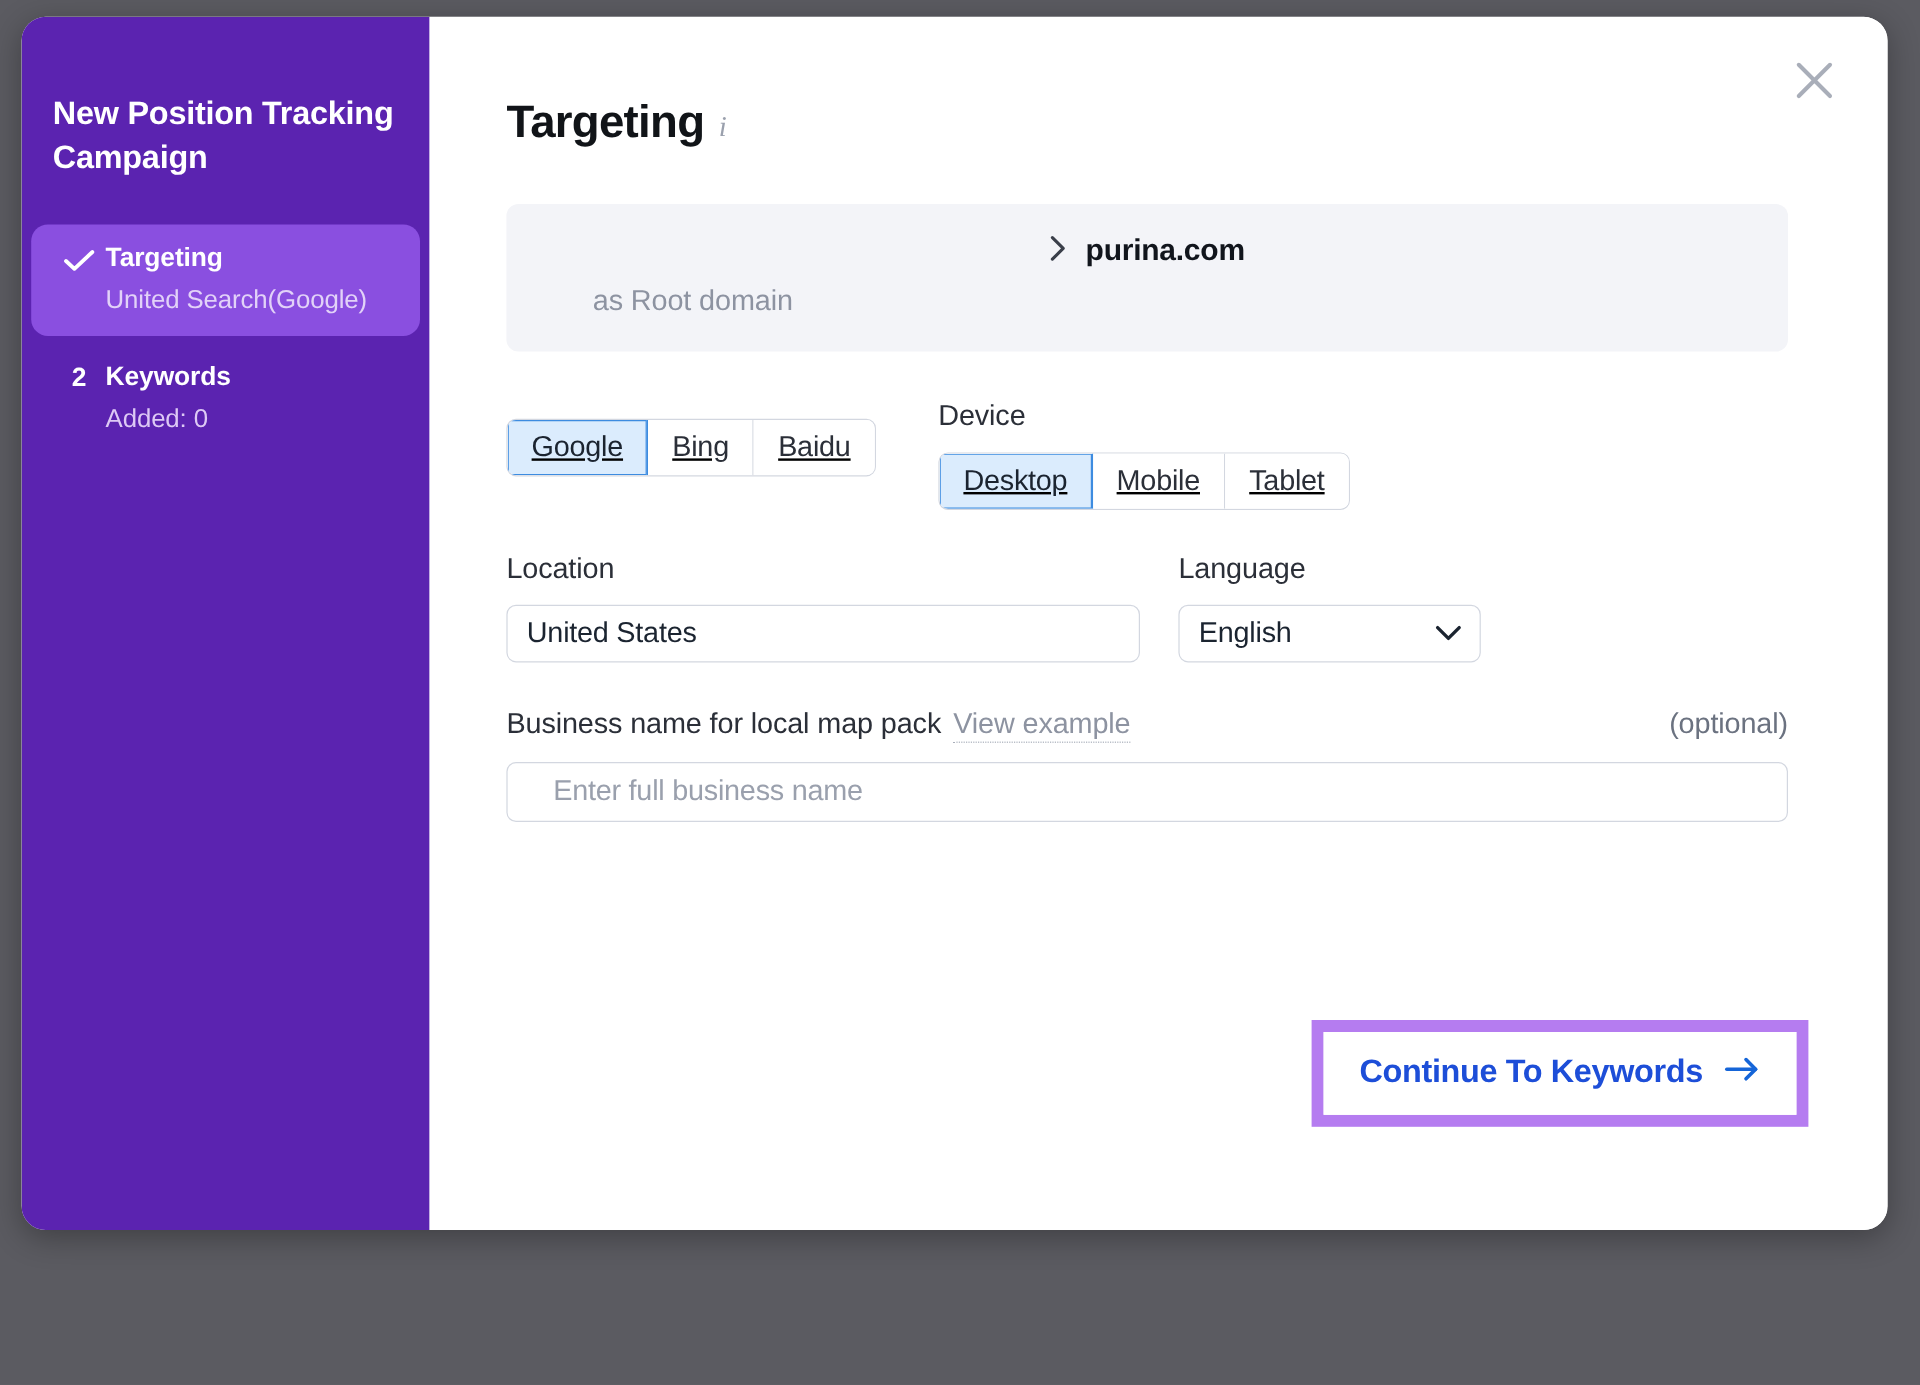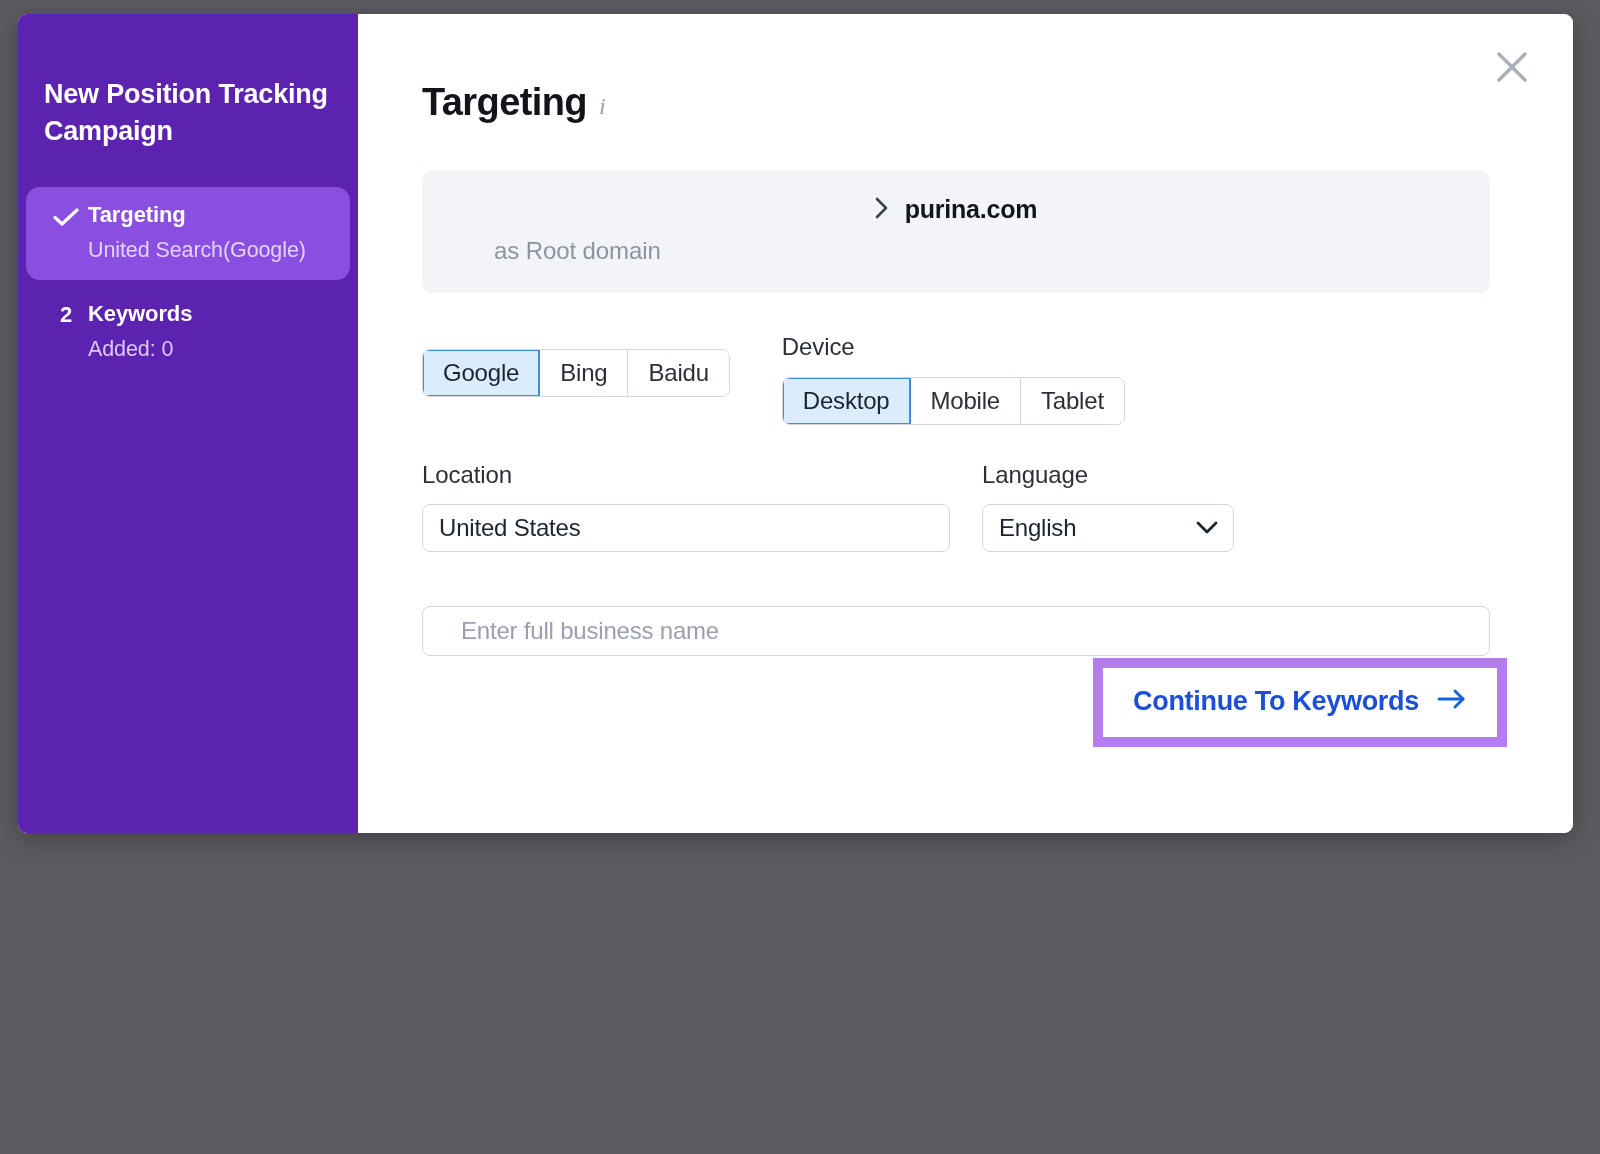--- a/index.html
+++ b/index.html
@@ -18,23 +18,23 @@
     height: 1154px;
     background: #5b5b61;
   }
 
   
   #modal {
     position: absolute;
     left: 18px;
     top: 14px;
     width: 1555px;
-    height: 819px;
-    background: #ffffff;
-    border-radius: 9px;
+    height: 1011px;
+    background: #ffffff;
+    border-radius: 20px;
     box-shadow: 0 6px 26px rgba(0,0,0,0.30);
     display: flex;
     overflow: hidden;
   }
 
   
   #sidebar {
     width: 340px;
     flex: 0 0 340px;
     background: #5b23b0;
@@ -163,20 +163,21 @@
   .row-toggles { display: flex; margin-top: 40px; gap: 52px; }
 
   .seg-group {
     display: inline-flex;
     margin-top: 16px;
     border-radius: 8px;
     overflow: hidden;
     border: 1px solid #d3d7e0;
     background: #fff;
     height: 48px;
+    text-decoration: underline;
   }
   .seg {
     display: flex;
     align-items: center;
     justify-content: center;
     padding: 0 20px;
     font-size: 24px;
     color: #2b2f38;
     background: #ffffff;
     border-right: 1px solid #d3d7e0;
@@ -374,20 +375,25 @@
               <svg width="22" height="14" viewBox="0 0 22 14" fill="none">
                 <path d="M2 2 L11 11 L20 2" stroke="#1b2430" stroke-width="2.8" stroke-linecap="round" stroke-linejoin="round"></path>
               </svg>
             </span>
           </div>
         </div>
 
       </div>
 
       <div class="row-biz">
+        <div class="biz-head">
+          <span class="biz-label">Business name for local map pack</span>
+          <span class="biz-link">View example</span>
+          <span class="biz-optional">(optional)</span>
+        </div>
         <input class="text-input biz-input" type="text" placeholder="Enter full business name" style="">
       </div>
 
       <div id="cta-wrap">
         <button id="cta-btn">
           <span>Continue To Keywords</span>
           <span>
             <svg width="30" height="22" viewBox="0 0 30 22" fill="none">
               <path d="M2 11 H26" stroke="#1565d8" stroke-width="3" stroke-linecap="round"></path>
               <path d="M18 3 L26 11 L18 19" stroke="#1565d8" stroke-width="3" stroke-linecap="round" stroke-linejoin="round"></path>

